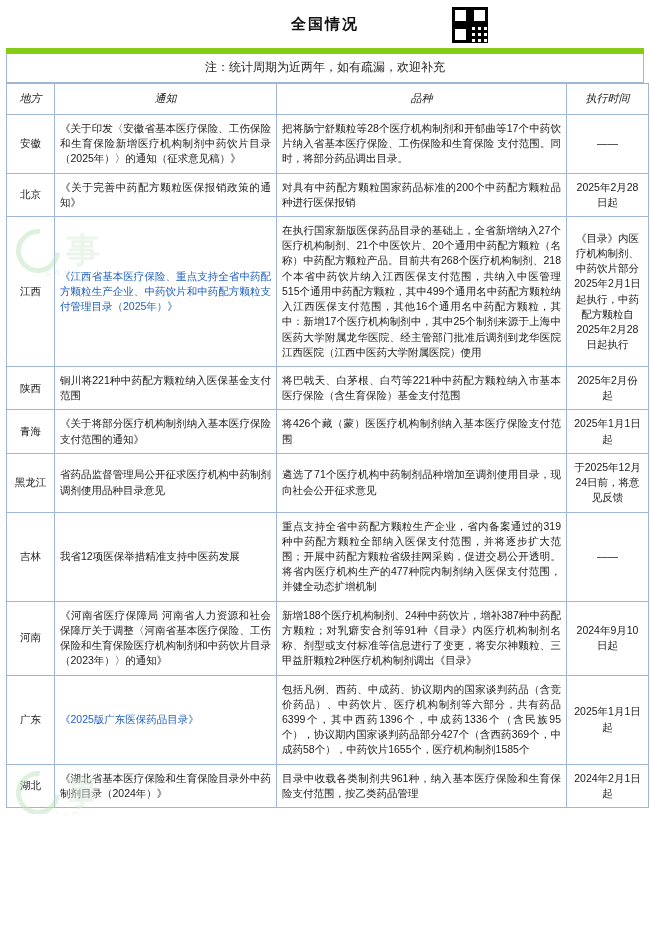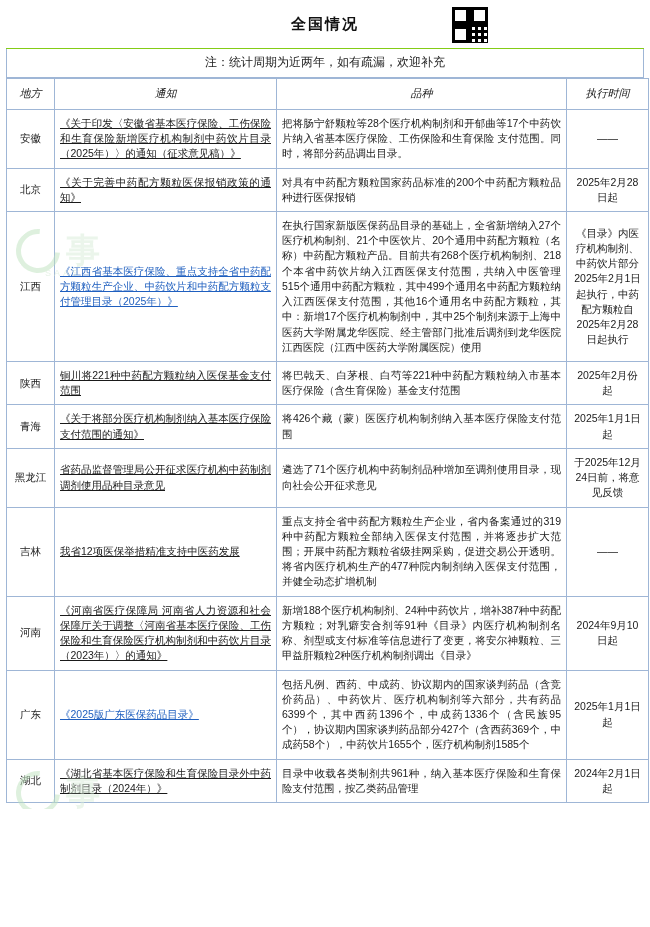--- a/index.html
+++ b/index.html
@@ -15,21 +15,21 @@
   .page {
     position: relative;
     width: 650px;
     box-sizing: border-box;
     padding: 0 6px 6px 6px;
   }
   
   .header {
     position: relative;
     height: 48px;
-    border-bottom: 1px solid #84cc16;
+    border-bottom: 6px solid #84cc16;
     display: flex;
     align-items: center;
     justify-content: center;
   }
   .header-title {
     font-size: 15px;
     font-weight: bold;
     letter-spacing: 2px;
     color: #111;
   }
@@ -97,21 +97,20 @@
   col.c-variety { width: 290px; }
   col.c-time { width: 82px; }
   td.region {
     text-align: center;
     font-size: 11px;
     white-space: nowrap;
   }
   td.notice {
     text-align: justify;
     text-justify: inter-ideograph;
-    text-decoration: underline;
   }
   td.variety {
     text-align: justify;
     text-justify: inter-ideograph;
   }
   td.time {
     text-align: center;
     font-size: 10px;
     line-height: 1.5;
   }

